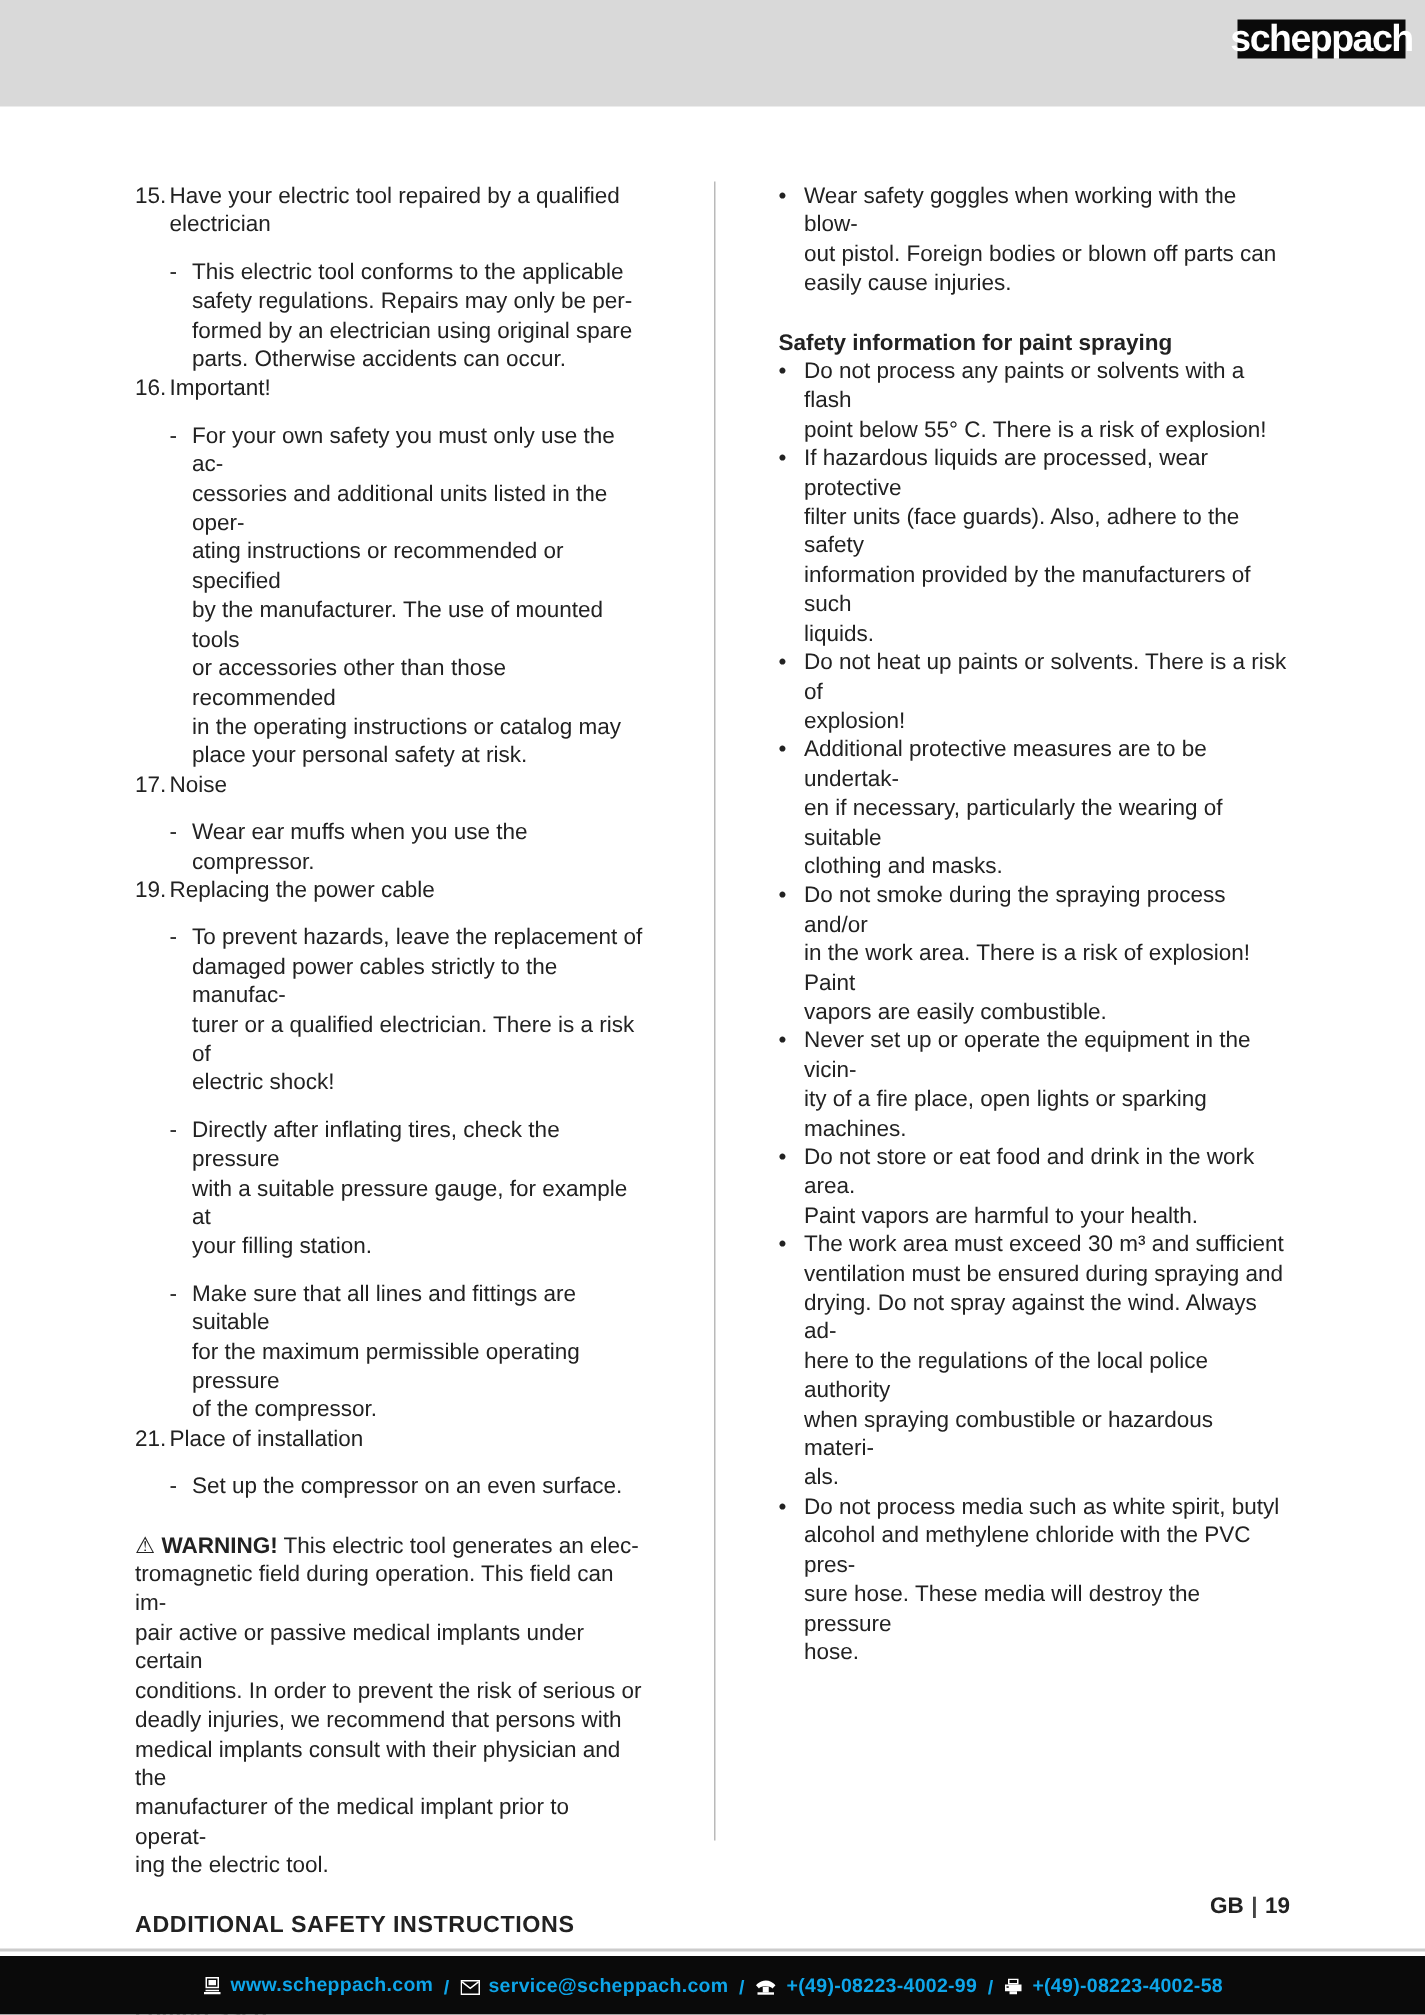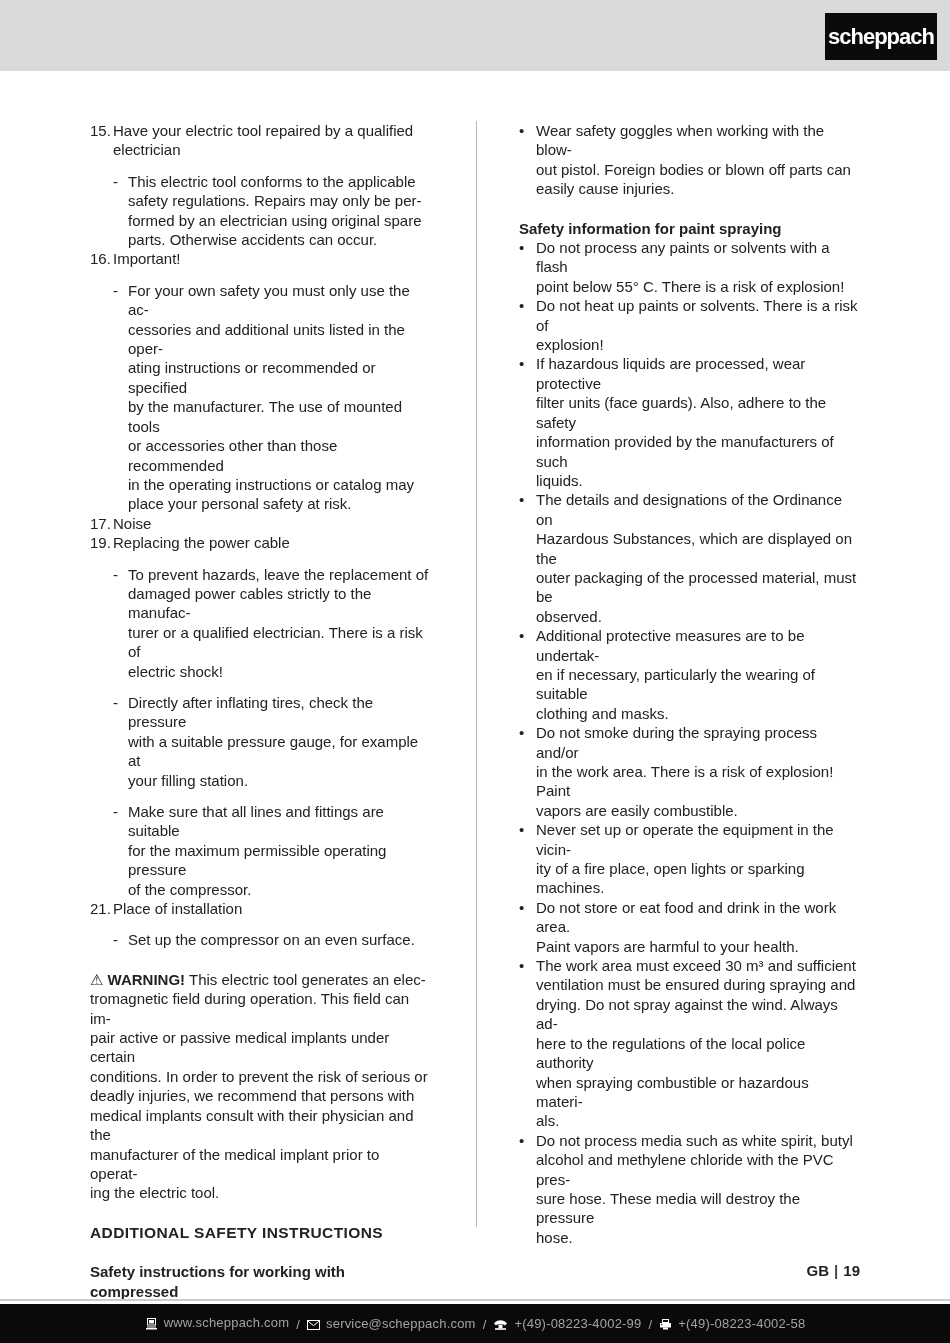--- a/index.html
+++ b/index.html
@@ -3,23 +3,23 @@
 <meta charset="utf-8">
 <style>
   html,body{margin:0;padding:0;background:#888;}
   .page{
     position:relative;width:950px;height:1343px;margin:0 auto;background:#ffffff;
     font-family:"Liberation Sans","DejaVu Sans",sans-serif;color:#222;overflow:hidden;
   }
   
   .header{position:absolute;top:0;left:0;right:0;height:71px;background:#d9d9d9;}
   .logo{
-    position:absolute;top:13px;right:13px;width:112px;height:47px;background:#0a0a0a;
+    position:absolute;top:13px;right:13px;width:112px;height:26px;background:#0a0a0a;
     color:#fff;display:flex;align-items:center;justify-content:center;
-    font-weight:bold;font-size:22px;letter-spacing:-1px;
+    font-weight:bold;font-size:25px;letter-spacing:-1px;
   }
   
   .content{position:absolute;top:121px;left:90px;display:flex;}
   .col{width:340px;font-size:15px;line-height:19.4px;}
   .divider{width:1px;height:1106px;background:#b9b9b9;margin-left:46px;margin-right:42px;}
   .blk{white-space:pre-line;}
   .numbered{padding-left:23px;text-indent:-23px;}
   .num{display:inline-block;width:23px;text-indent:0;}
   .dash{padding-left:38px;text-indent:-15px;margin-top:12px;}
   .dashmark{display:inline-block;width:15px;text-indent:0;}
@@ -28,22 +28,22 @@
   .heading{font-weight:bold;font-size:15.5px;letter-spacing:0.4px;}
   .subheading{font-weight:bold;}
   .warning .bold{font-weight:bold;}
   .gap{height:20px;}
   
   .page-num{position:absolute;top:1262px;right:90px;font-size:15px;color:#222;font-weight:bold;}
   .page-num .bar{padding:0 5px;color:#444;}
   
   .footer-rule{position:absolute;left:0;right:0;bottom:42px;height:2px;background:#cccccc;}
   .footer{
-    position:absolute;left:0;right:0;bottom:0;height:39px;background:#0a0a0a;color:#a3a3a3;
-    display:flex;align-items:center;justify-content:center;font-size:13px;font-weight:normal;
+    position:absolute;left:0;right:0;bottom:0;height:39px;background:#0a0a0a;color:#0ea5e9;
+    display:flex;align-items:center;justify-content:center;font-size:13px;font-weight:bold;
     letter-spacing:0.2px;
   }
   .ficon{display:inline-flex;align-items:center;margin-right:6px;position:relative;top:1px;}
   .fsep{margin:0 7px;}
   .fseg{display:inline-flex;align-items:center;}
 </style>
 </head>
 <body>
 
 <div class="page">
@@ -64,20 +64,21 @@
 parts. Otherwise accidents can occur.</div>
         <div class="blk numbered"><span class="num">16.</span>Important!</div>
         <div class="blk dash"><span class="dashmark">-</span>For your own safety you must only use the ac-
 cessories and additional units listed in the oper-
 ating instructions or recommended or specified
 by the manufacturer. The use of mounted tools
 or accessories other than those recommended
 in the operating instructions or catalog may
 place your personal safety at risk.</div>
         <div class="blk numbered"><span class="num">17.</span>Noise</div>
+        <div class="blk dash"><span class="dashmark">-</span>Wear ear muffs when you use the compressor.</div>
         <div class="blk numbered"><span class="num">19.</span>Replacing the power cable</div>
         <div class="blk dash"><span class="dashmark">-</span>To prevent hazards, leave the replacement of
 damaged power cables strictly to the manufac-
 turer or a qualified electrician. There is a risk of
 electric shock!</div>
         <div class="blk dash"><span class="dashmark">-</span>Directly after inflating tires, check the pressure
 with a suitable pressure gauge, for example at
 your filling station.</div>
         <div class="blk dash"><span class="dashmark">-</span>Make sure that all lines and fittings are suitable
 for the maximum permissible operating pressure
@@ -101,30 +102,26 @@
       </div>
     <div class="divider"></div>
     <div class="col">
         <div class="blk bullet"><span class="bmark">•</span>Wear safety goggles when working with the blow-
 out pistol. Foreign bodies or blown off parts can
 easily cause injuries.</div>
         <div class="gap"></div>
         <div class="blk subheading">Safety information for paint spraying</div>
         <div class="blk bullet"><span class="bmark">•</span>Do not process any paints or solvents with a flash
 point below 55° C. There is a risk of explosion!</div>
-        <div class="blk bullet"><span class="bmark">•</span>Do not heat up paints or solvents. There is a risk of
-explosion!</div>
         <div class="blk bullet"><span class="bmark">•</span>If hazardous liquids are processed, wear protective
 filter units (face guards). Also, adhere to the safety
 information provided by the manufacturers of such
 liquids.</div>
-        <div class="blk bullet"><span class="bmark">•</span>The details and designations of the Ordinance on
-Hazardous Substances, which are displayed on the
-outer packaging of the processed material, must be
-observed.</div>
+        <div class="blk bullet"><span class="bmark">•</span>Do not heat up paints or solvents. There is a risk of
+explosion!</div>
         <div class="blk bullet"><span class="bmark">•</span>Additional protective measures are to be undertak-
 en if necessary, particularly the wearing of suitable
 clothing and masks.</div>
         <div class="blk bullet"><span class="bmark">•</span>Do not smoke during the spraying process and/or
 in the work area. There is a risk of explosion! Paint
 vapors are easily combustible.</div>
         <div class="blk bullet"><span class="bmark">•</span>Never set up or operate the equipment in the vicin-
 ity of a fire place, open lights or sparking machines.</div>
         <div class="blk bullet"><span class="bmark">•</span>Do not store or eat food and drink in the work area.
 Paint vapors are harmful to your health.</div>

